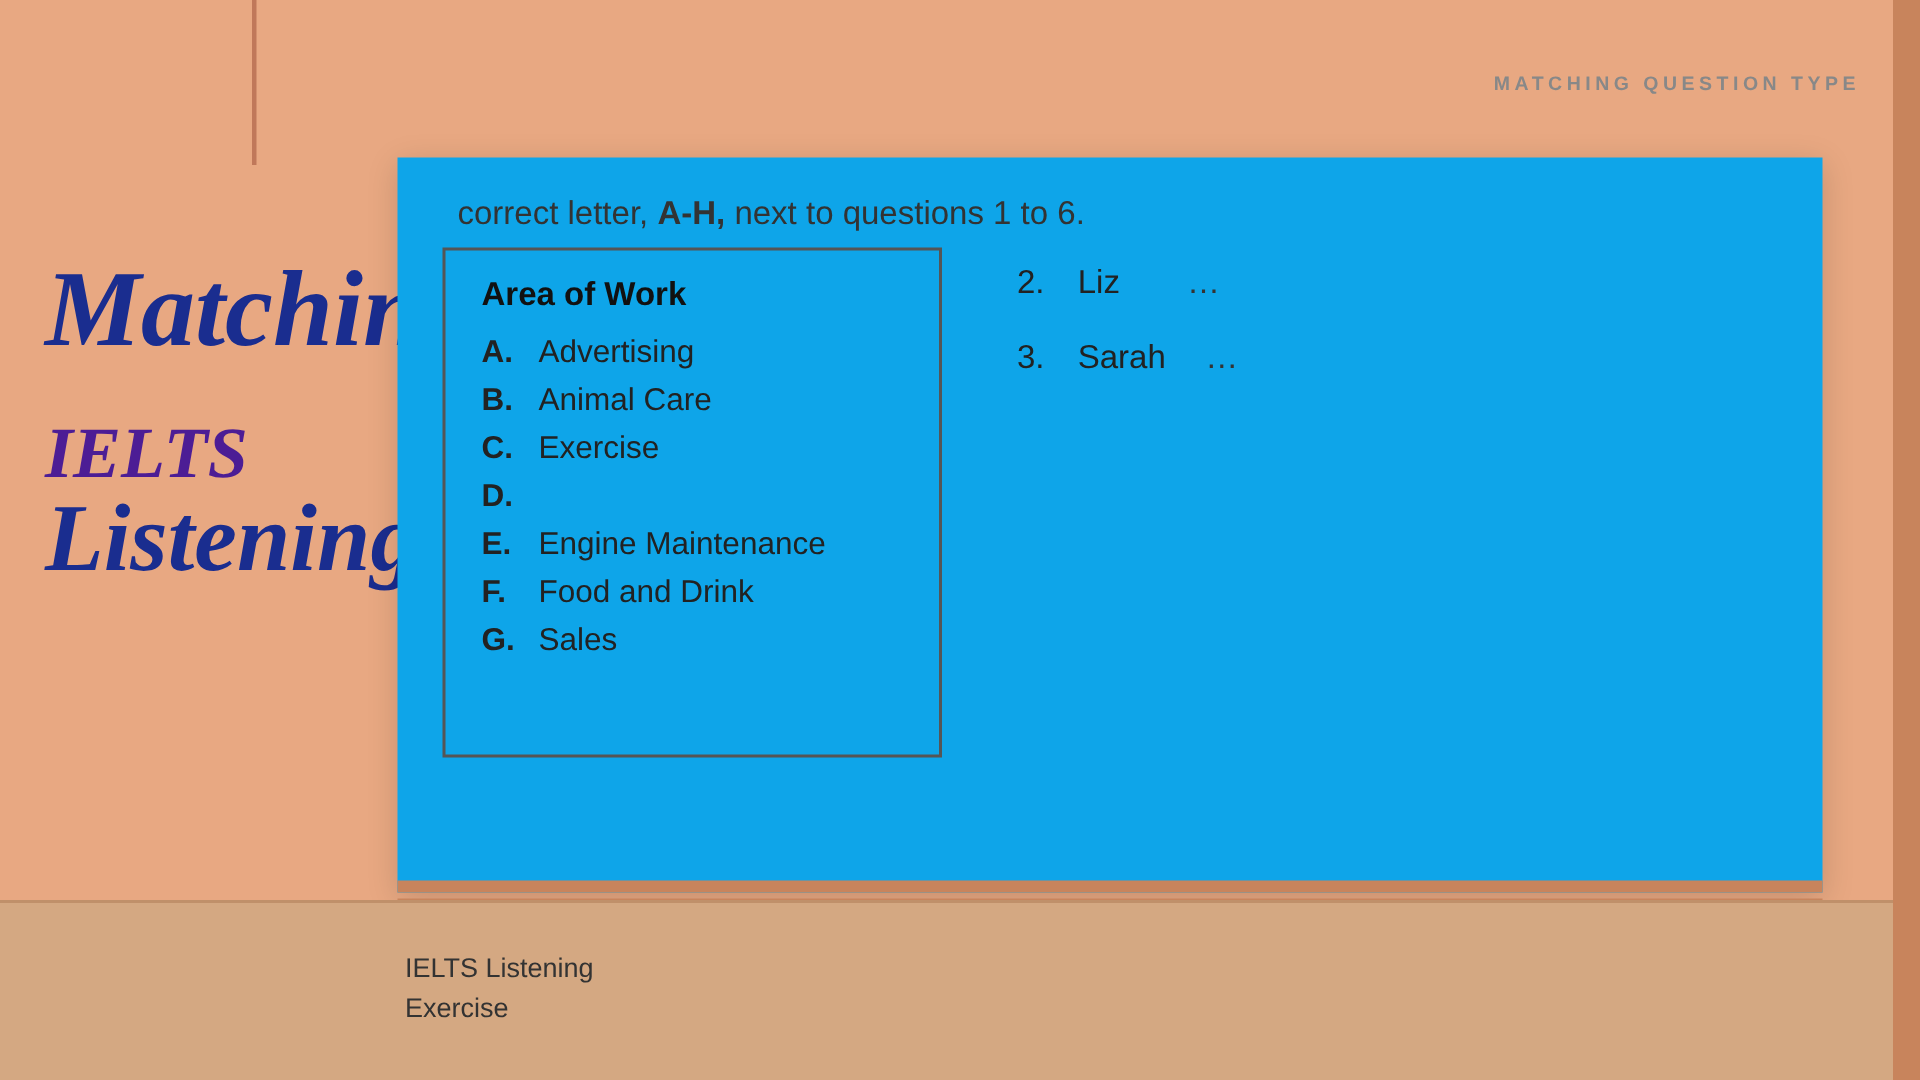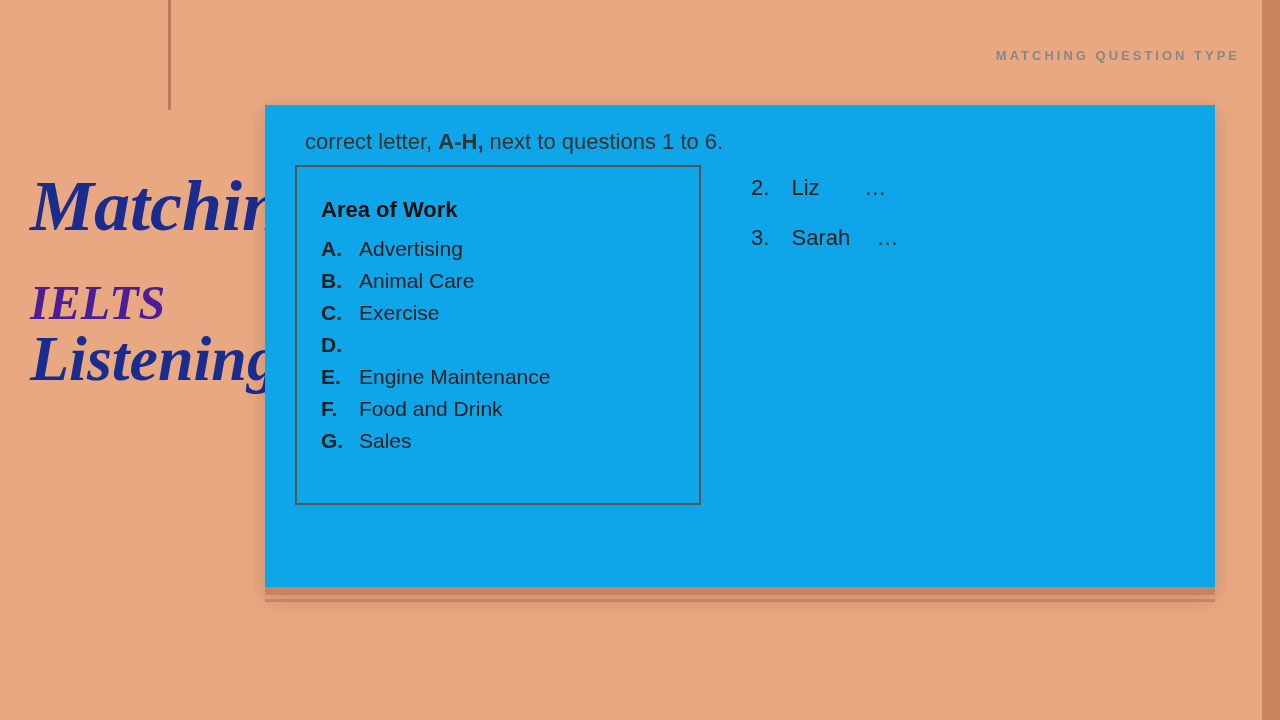--- a/index.html
+++ b/index.html
@@ -122,22 +122,22 @@
 
     .card-body {
       display: flex;
       padding: 0 30px;
       gap: 30px;
     }
 
     
     .areas-box {
       border: 2px solid #555;
-      padding: 30px 24px;
-      width: 406px;
+      padding: 16px 24px;
+      width: 333px;
       min-height: 340px;
     }
 
     .areas-box h3 {
       font-size: 22px;
       font-weight: 900;
       margin-bottom: 14px;
       color: #111;
     }
 
@@ -272,16 +272,22 @@
 
 
       </div>
     </div>
 
     <div class="card-bottom-bar"></div>
   </div>
 
   <div class="bottom-line"></div>
 
+  <div class="bottom-strip">
+    <div style="position:absolute; bottom:34px; left:270px; font-size:18px; color:#333; line-height:1.5;">
+      <div>IELTS Listening</div>
+      <div>Exercise</div>
+    </div>
+  </div>
 
   <div class="right-strip"></div>
 
 </div>
 
 </body></html>

